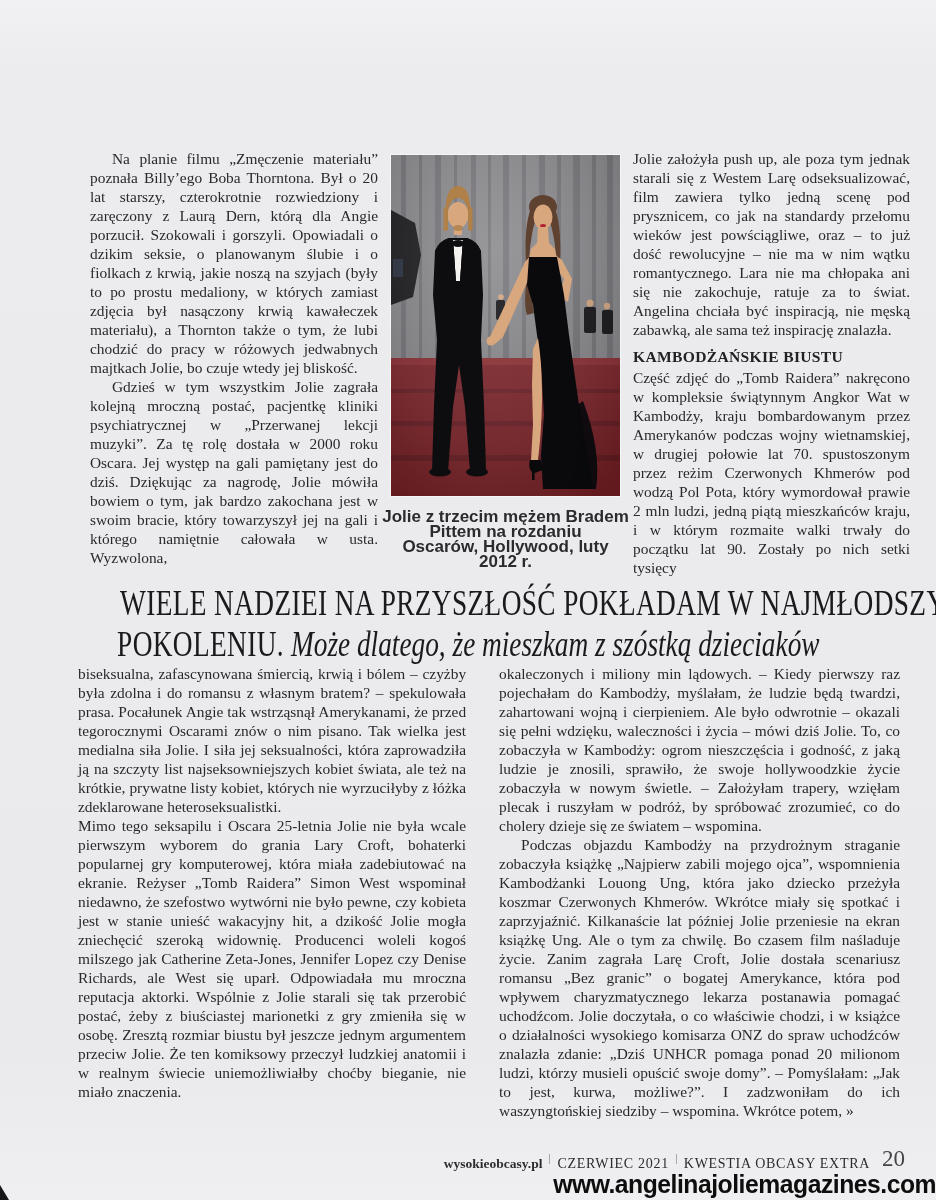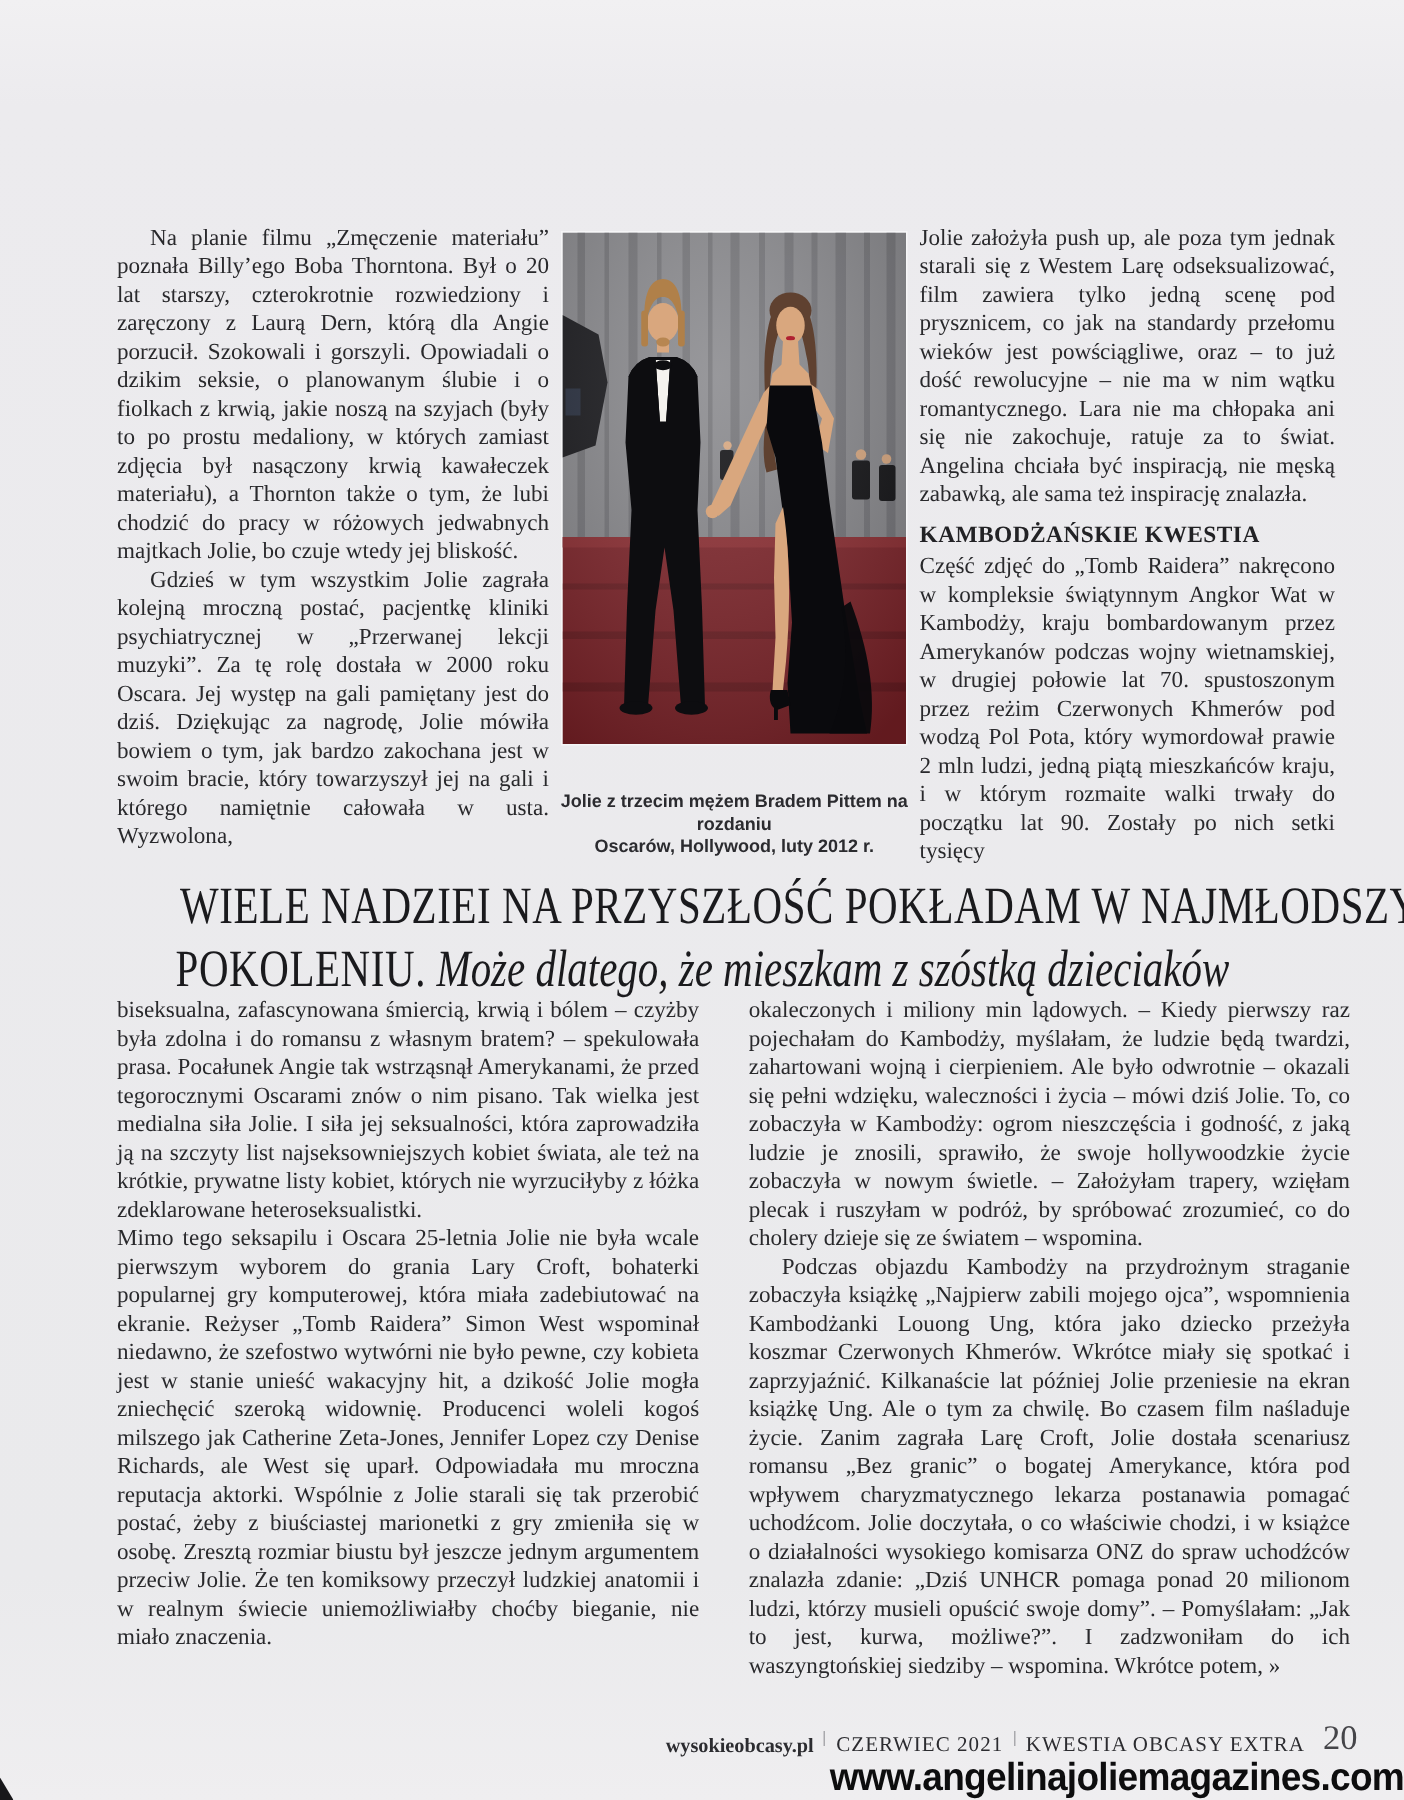--- a/index.html
+++ b/index.html
@@ -3,34 +3,34 @@
 <meta charset="utf-8">
 <style>
   html,body{margin:0;padding:0;}
   body{
     width:936px;height:1200px;position:relative;overflow:hidden;
     background:linear-gradient(180deg,#f1f0f2 0px,#ecebee 70px,#eaeaec 1050px,#efeef0 1200px);
     font-family:"Liberation Serif","DejaVu Serif",serif;
     color:#29292c;
   }
   
-  .top-section{position:absolute;left:78px;top:149px;width:820px;display:flex;}
+  .top-section{position:absolute;left:90px;top:149px;width:820px;display:flex;justify-content:space-between;}
   .col-a{width:288px;}
   .col-b{width:277px;}
   .photo-wrap{width:247px;padding-top:6px;display:flex;flex-direction:column;align-items:center;}
   .bottom-section{position:absolute;left:78px;top:664px;width:822px;display:flex;gap:33px;}
   .col-c{width:394px;}
   .col-d{width:407px;}
   .bodytext p{margin:0;font-size:15.4px;line-height:19px;text-align:justify;hyphens:auto;}
   .indent{text-indent:22px;}
   .section-heading{font-size:15.6px;font-weight:700;letter-spacing:.3px;margin:9px 0 2px 0;color:#222225;}
   
   .photo{width:229px;height:341px;display:block;box-shadow:0 0 0 1px rgba(255,255,255,.55);}
-  .caption{margin-top:31px;font-family:"Liberation Sans","DejaVu Sans",sans-serif;
-    font-size:12px;line-height:15px;font-weight:700;color:#2b2b2f;text-align:center;}
+  .caption{margin-top:13px;font-family:"Liberation Sans","DejaVu Sans",sans-serif;
+    font-size:17px;line-height:15px;font-weight:700;color:#2b2b2f;text-align:center;}
   
   .pull-quote{position:absolute;left:0;top:586px;width:936px;text-align:center;color:#1a1a1d;}
   .pq-line{display:block;line-height:35px;}
   .pq-scale{display:inline-block;transform:scaleX(0.78);transform-origin:50% 50%;white-space:nowrap;
     font-size:35px;letter-spacing:.5px;}
   .pq-italic{font-style:italic;letter-spacing:0;padding-left:9px;}
   
   .footer-line{position:absolute;top:1146px;right:31px;display:flex;align-items:flex-end;gap:7px;color:#2c2c30;}
   .f-site{font-weight:700;font-size:13.5px;}
   .f-caps{font-size:14px;letter-spacing:.7px;}
@@ -131,21 +131,21 @@
       </g>
     </svg>
     <figcaption class="caption">
       <div>Jolie z trzecim mężem Bradem Pittem na rozdaniu</div>
       <div>Oscarów, Hollywood, luty 2012 r.</div>
     </figcaption>
   </figure>
 
   <div class="col-b">
     <p>Jolie założyła push up, ale poza tym jednak starali się z Westem Larę odseksualizować, film zawiera tylko jedną scenę pod prysznicem, co jak na standardy przełomu wieków jest powściągliwe, oraz – to już dość rewolucyjne – nie ma w nim wątku romantycznego. Lara nie ma chłopaka ani się nie zakochuje, ratuje za to świat. Angelina chciała być inspiracją, nie męską zabawką, ale sama też inspirację znalazła.</p>
-    <h3 class="section-heading">KAMBODŻAŃSKIE KWESTIA</h3>
+    <h3 class="section-heading">KAMBODŻAŃSKIE BIUSTU</h3>
     <p>Część zdjęć do „Tomb Raidera” nakręcono w kompleksie świątynnym Angkor Wat w Kambodży, kraju bombardowanym przez Amerykanów podczas wojny wietnamskiej, w drugiej połowie lat 70. spustoszonym przez reżim Czerwonych Khmerów pod wodzą Pol Pota, który wymordował prawie 2 mln ludzi, jedną piątą mieszkańców kraju, i w którym rozmaite walki trwały do początku lat 90. Zostały po nich setki tysięcy</p>
   </div>
 </div>
 
 <div class="pull-quote">
   <span class="pq-line">
     <span class="pq-scale"><span>WIELE NADZIEI NA PRZYSZŁOŚĆ POKŁADAM W NAJMŁODSZYM</span></span>
   </span>
   <span class="pq-line">
     <span class="pq-scale">

